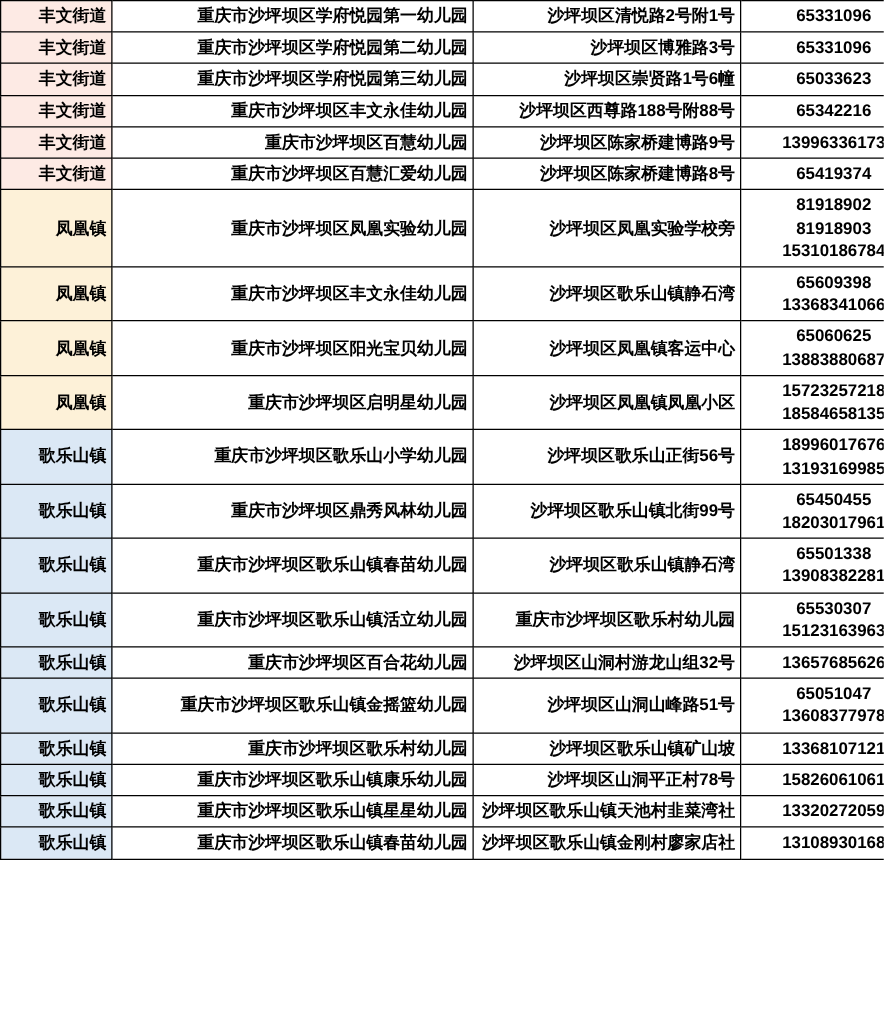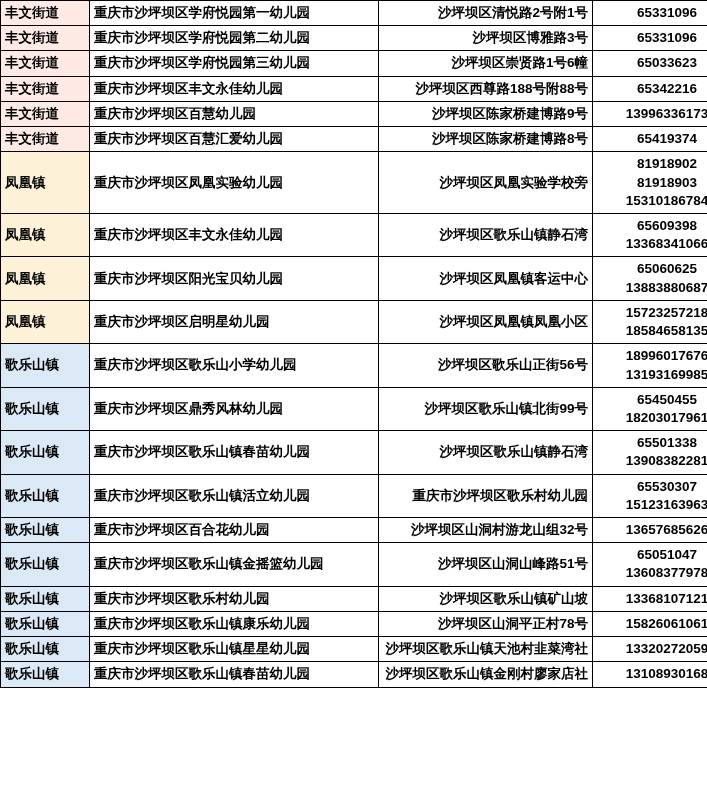--- a/index.html
+++ b/index.html
@@ -20,26 +20,26 @@
     border: 1px solid #000000;
     padding: 3px 4px;
     font-size: 13.5px;
     line-height: 1.35;
     color: #000000;
     vertical-align: middle;
     word-break: break-all;
   }
   td.col-street {
     width: 80px;
-    text-align: left;
+    text-align: right;
     font-weight: bold;
   }
   td.col-name {
     width: 280px;
-    text-align: left;
+    text-align: right;
     font-weight: bold;
   }
   td.col-addr {
     width: 205px;
     text-align: right;
     font-weight: bold;
   }
   td.col-phone {
     width: 140px;
     text-align: center;

